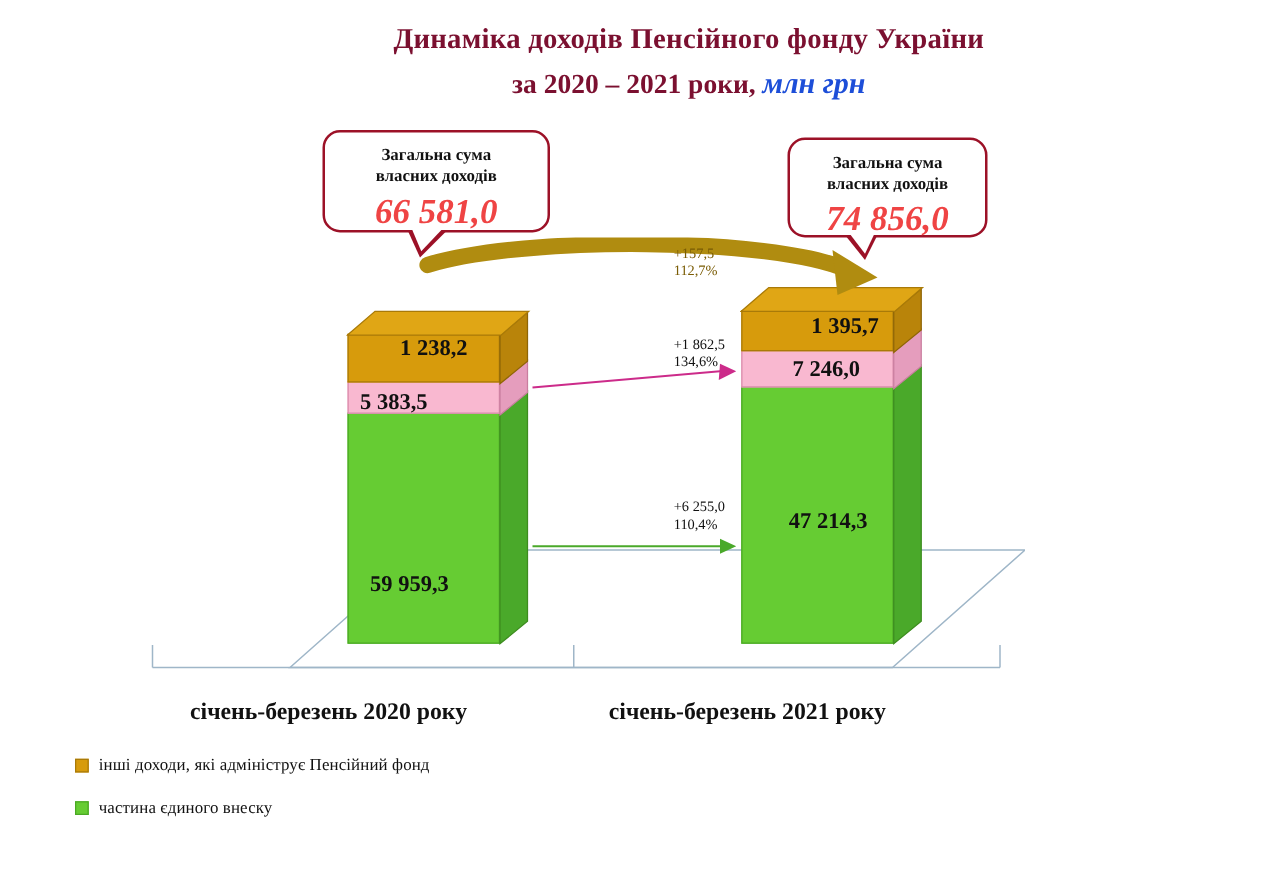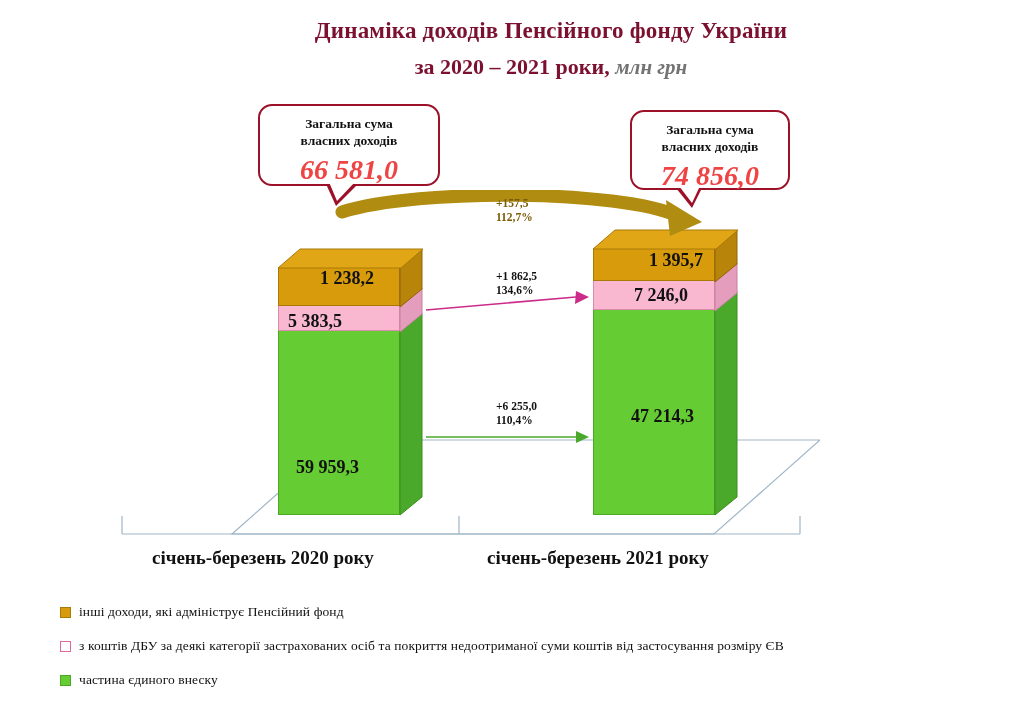--- a/index.html
+++ b/index.html
@@ -36,24 +36,24 @@
     color: #7b1030;
     letter-spacing: .2px;
   }
   .title-line2 {
     margin-top: 10px;
     font-size: 22px;
     font-weight: bold;
     color: #7b1030;
   }
   .title-units {
-    font-size: 21px;
+    font-size: 24px;
     font-weight: bold;
     font-style: italic;
-    color: #737373;
+    color: #1d4ed8;
     text-align: right;
   }
 
   
   .callout {
     position: absolute;
     border: 2.5px solid #9c1127;
     border-radius: 14px;
     background: #ffffff;
     text-align: center;
@@ -131,35 +131,37 @@
     font-size: 18px;
     font-weight: bold;
     color: #111111;
     white-space: nowrap;
   }
 
   
   .delta {
     position: absolute;
     font-size: 11.5px;
-    font-weight: bold;
+    font-weight: normal;
     color: #111111;
     line-height: 1.25;
     text-align: left;
     white-space: nowrap;
+    margin-left: 43px;
   }
   .delta.gold { color: #7a5c05; }
 
   
   .axis-label {
     position: absolute;
     font-size: 19px;
     font-weight: bold;
     color: #111111;
     white-space: nowrap;
+    margin-top: 12px;
   }
 
   
   .legend {
     position: absolute;
     left: 60px;
     top: 604px;
     width: 900px;
   }
   .legend-row {
@@ -304,22 +306,18 @@
 
   <div class="axis-label" style="left:152px; top:547px;">січень-березень 2020 року</div>
   <div class="axis-label" style="left:487px; top:547px;">січень-березень 2021 року</div>
 
   <div class="legend">
     <div class="legend-row">
       <span class="legend-swatch" style="background:#d79b0c; border:1px solid #a97a08;"></span>
       <span class="legend-text">інші  доходи, які адмініструє  Пенсійний фонд</span>
     </div>
     <div class="legend-row">
-      <span class="legend-swatch" style="background:#ffffff; border:1px solid #e06aa0;"></span>
-      <span class="legend-text">з коштів ДБУ за деякі категорії застрахованих осіб та покриття недоотриманої суми коштів  від застосування розміру  ЄВ</span>
-    </div>
-    <div class="legend-row">
       <span class="legend-swatch" style="background:#66cc33; border:1px solid #4aa824;"></span>
       <span class="legend-text">частина єдиного внеску</span>
     </div>
   </div>
 
 </div>
 
 </body></html>

